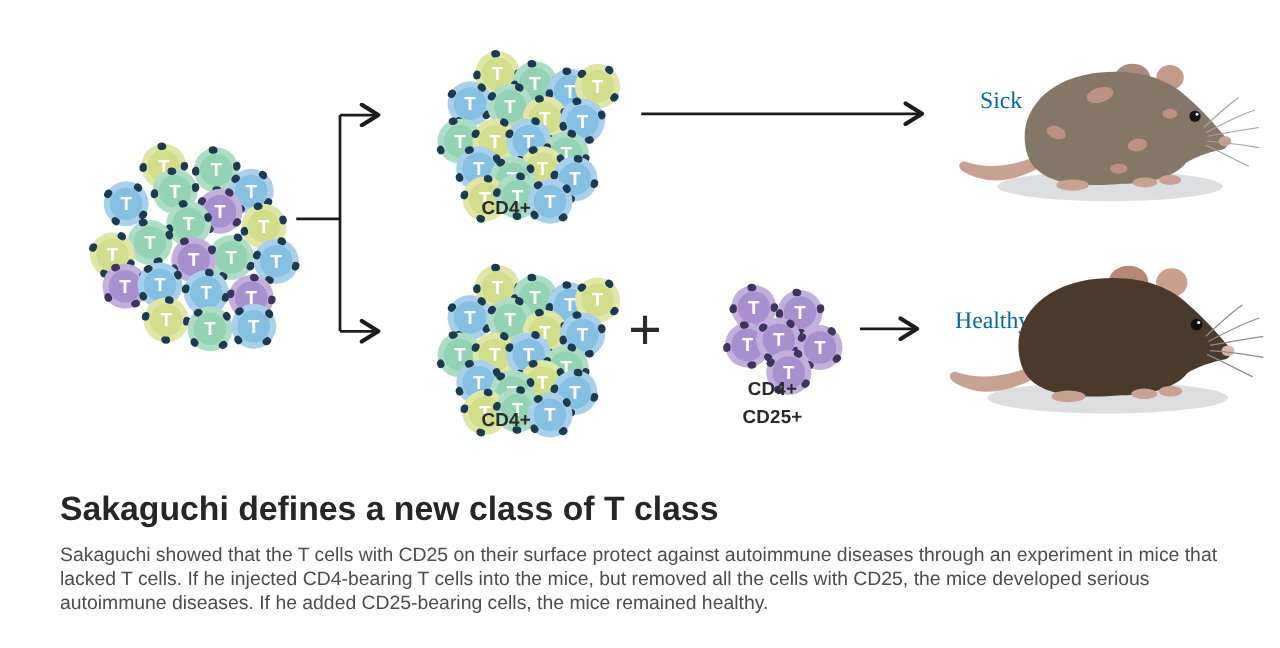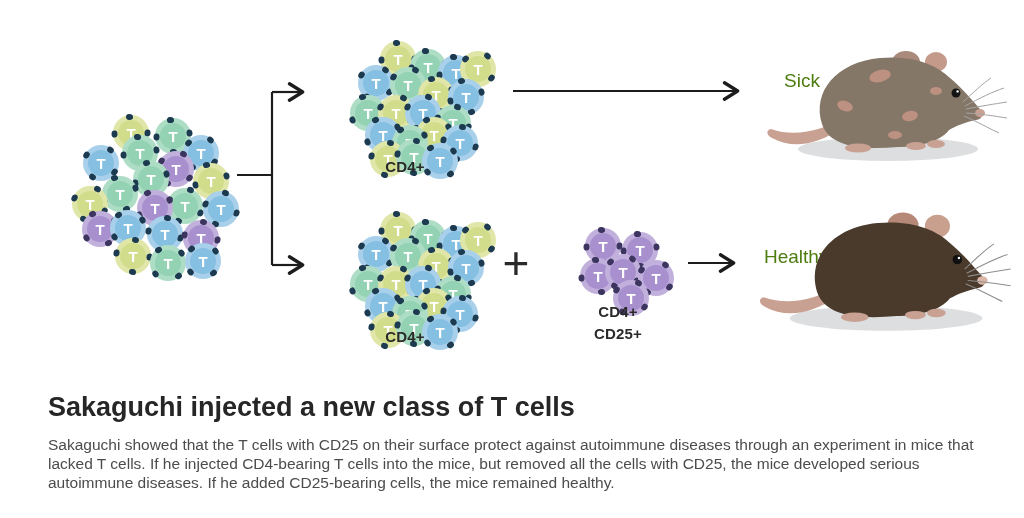--- a/index.html
+++ b/index.html
@@ -13,21 +13,21 @@
   .tcell-letter{
     position:absolute;left:0;top:0;width:36px;height:36px;
     display:flex;align-items:center;justify-content:center;
     color:#ffffff;font-weight:700;font-size:15px;
   }
   .receptor{position:absolute;width:7px;height:6px;border-radius:48% 55% 45% 52%;display:block;}
   .cluster-label{
     position:absolute;text-align:center;font-weight:700;font-size:15px;color:#2a2a2a;
     letter-spacing:.2px;
   }
-  .mouse-label{position:absolute;font-size:19px;color:#4d7c0f;}
+  .mouse-label{position:absolute;font-size:19px;color:#0369a1;font-family:Liberation Serif, serif;}
   .plus-sign{
     position:absolute;left:494px;top:236px;width:44px;height:54px;
     font-size:46px;font-weight:400;color:#2a2a2a;line-height:54px;text-align:center;
   }
   #arrows{position:absolute;left:0;top:0;pointer-events:none;}
   .mouse{position:absolute;}
   .heading{
     position:absolute;left:48px;top:374px;font-size:27px;font-weight:700;color:#262626;
   }
   .paragraph{
@@ -633,16 +633,16 @@
     <ellipse cx="220" cy="77" rx="5" ry="4" fill="#d9b6a6"></ellipse>
     <g stroke="#8d8d8d" stroke-width="1" fill="none">
       <path d="M203 66 C214 56 222 48 231 42"></path>
       <path d="M205 70 C220 62 232 56 244 52"></path>
       <path d="M206 73 C222 70 234 68 247 66"></path>
       <path d="M206 77 C222 78 234 80 247 82"></path>
       <path d="M204 80 C218 86 228 92 239 97"></path>
     </g>
   </svg>
 
-  <h1 class="heading">Sakaguchi injected a new class of T cells</h1>
+  <h1 class="heading">Sakaguchi defines a new class of T class</h1>
   <p class="paragraph">Sakaguchi showed that the T cells with CD25 on their surface protect against autoimmune diseases through an experiment in mice that lacked T cells. If he injected CD4-bearing T cells into the mice, but removed all the cells with CD25, the mice developed serious autoimmune diseases. If he added CD25-bearing cells, the mice remained healthy.</p>
 
 </div>
 
 </body></html>

